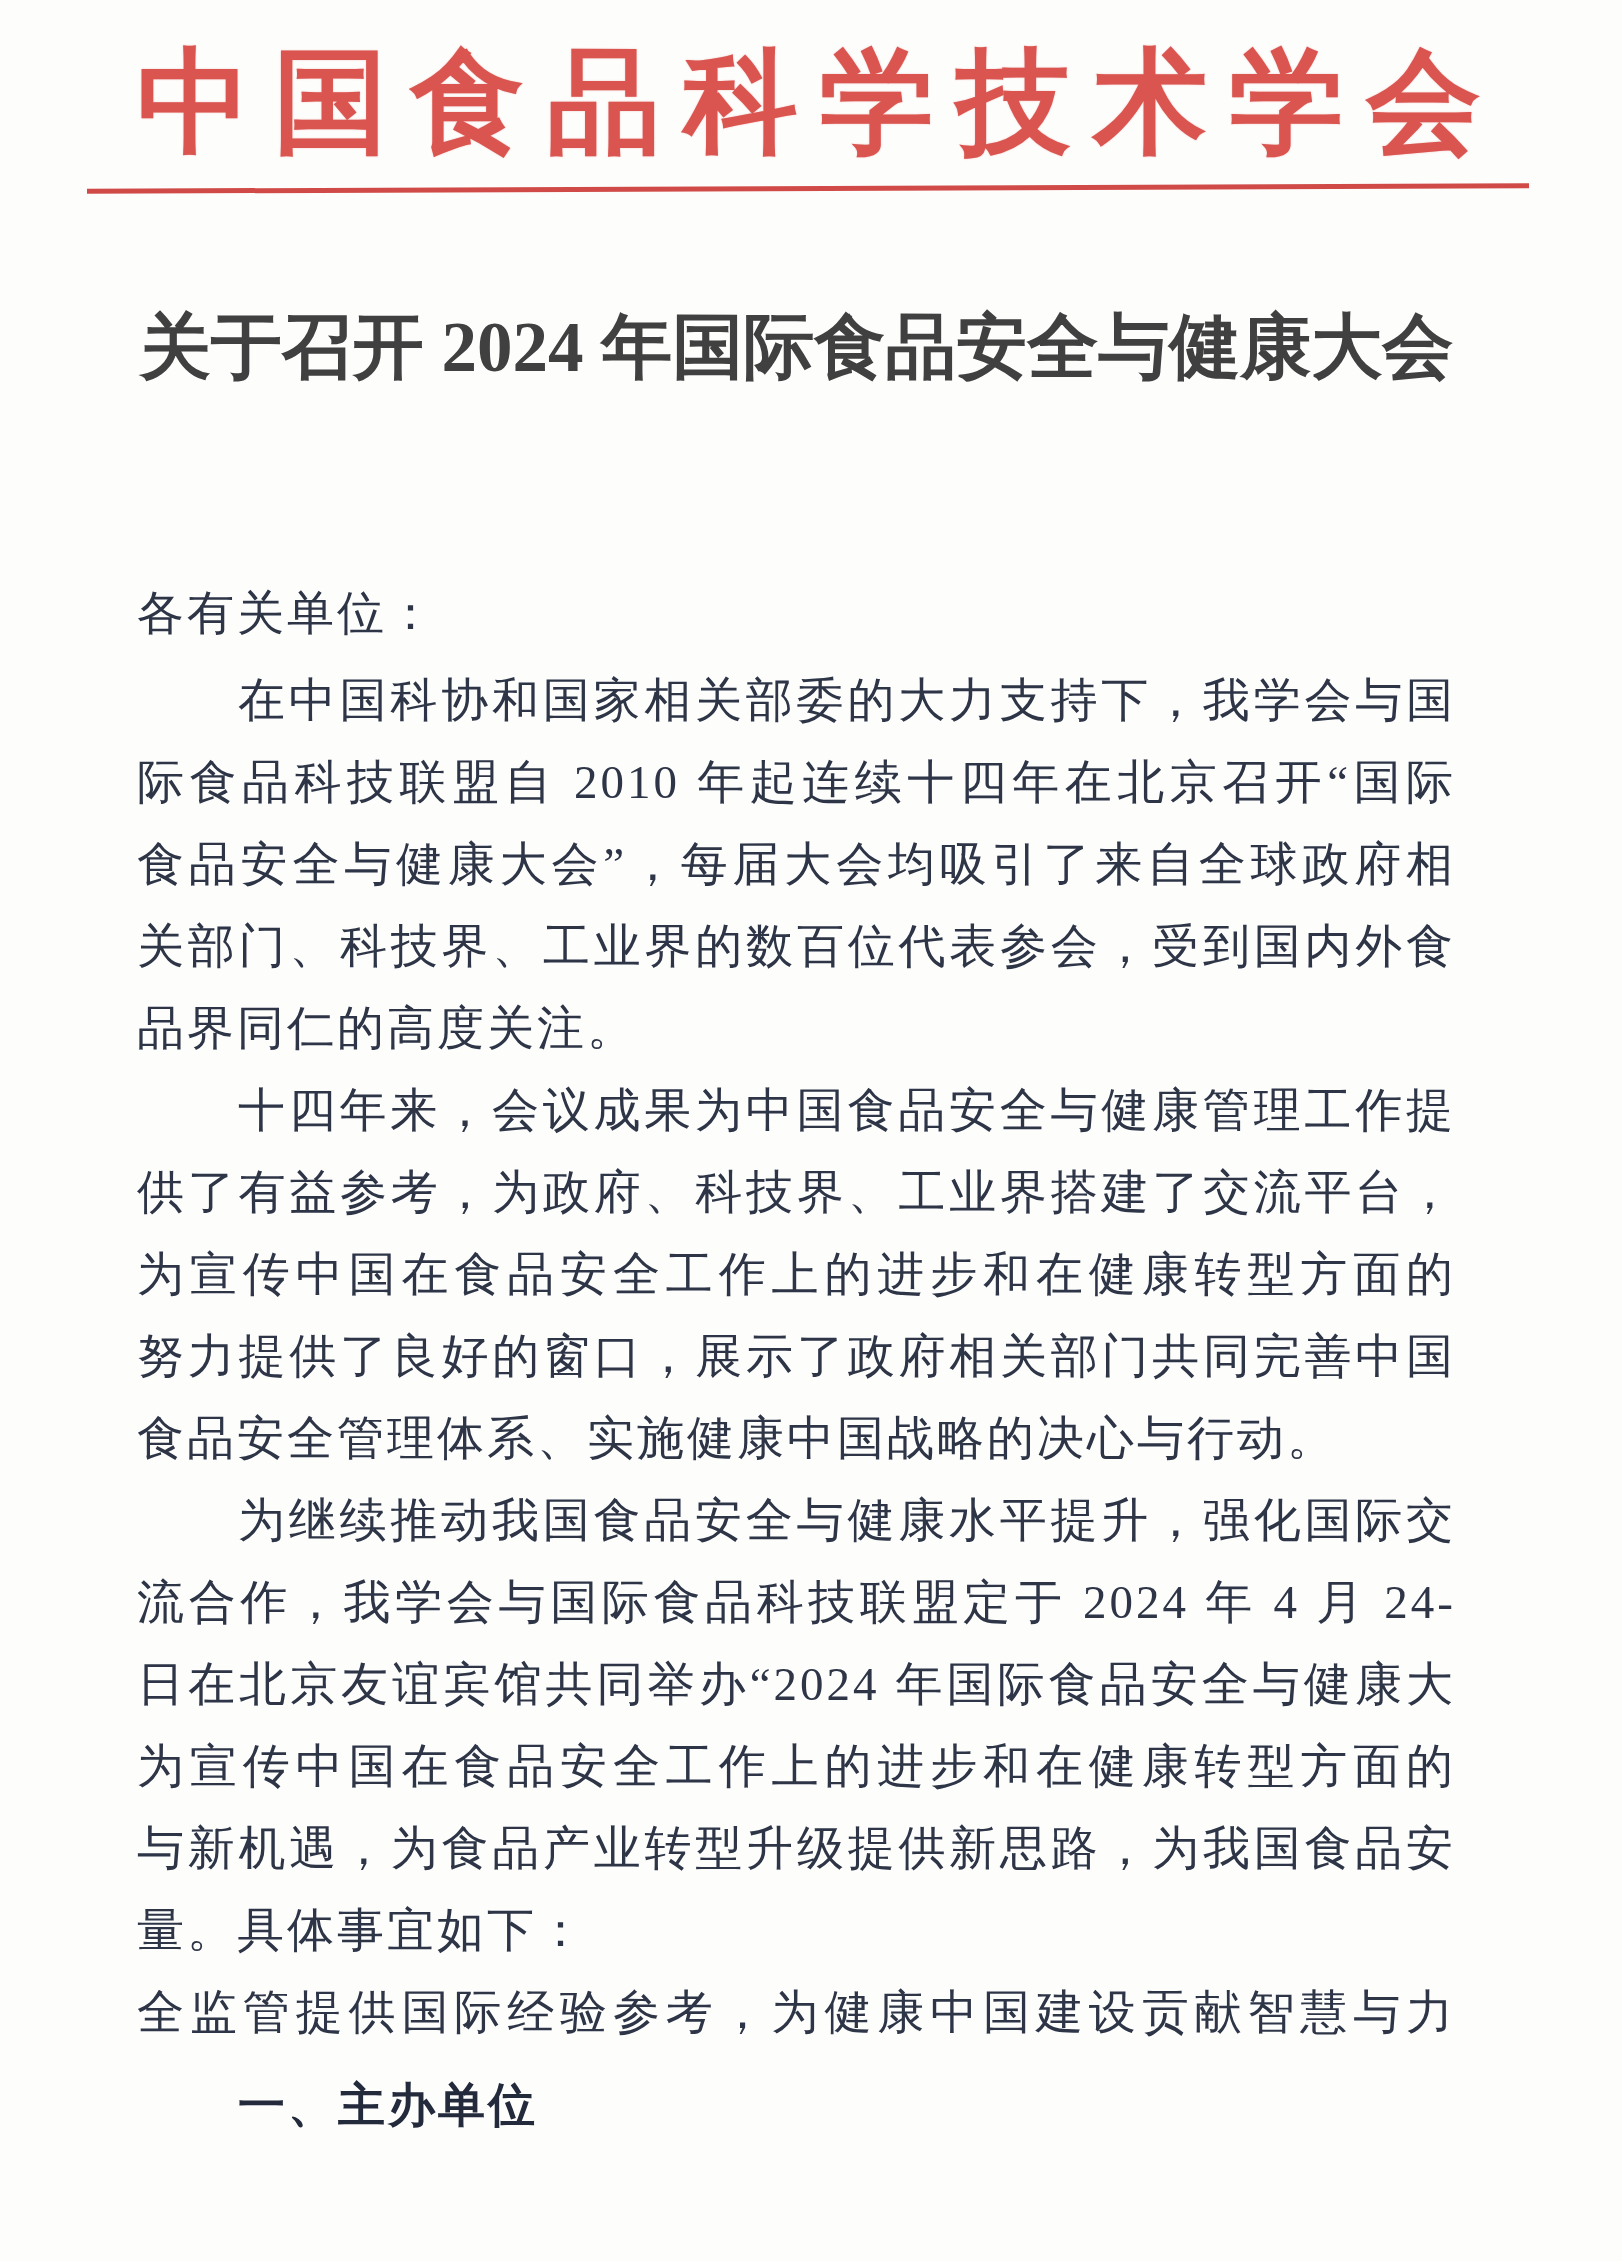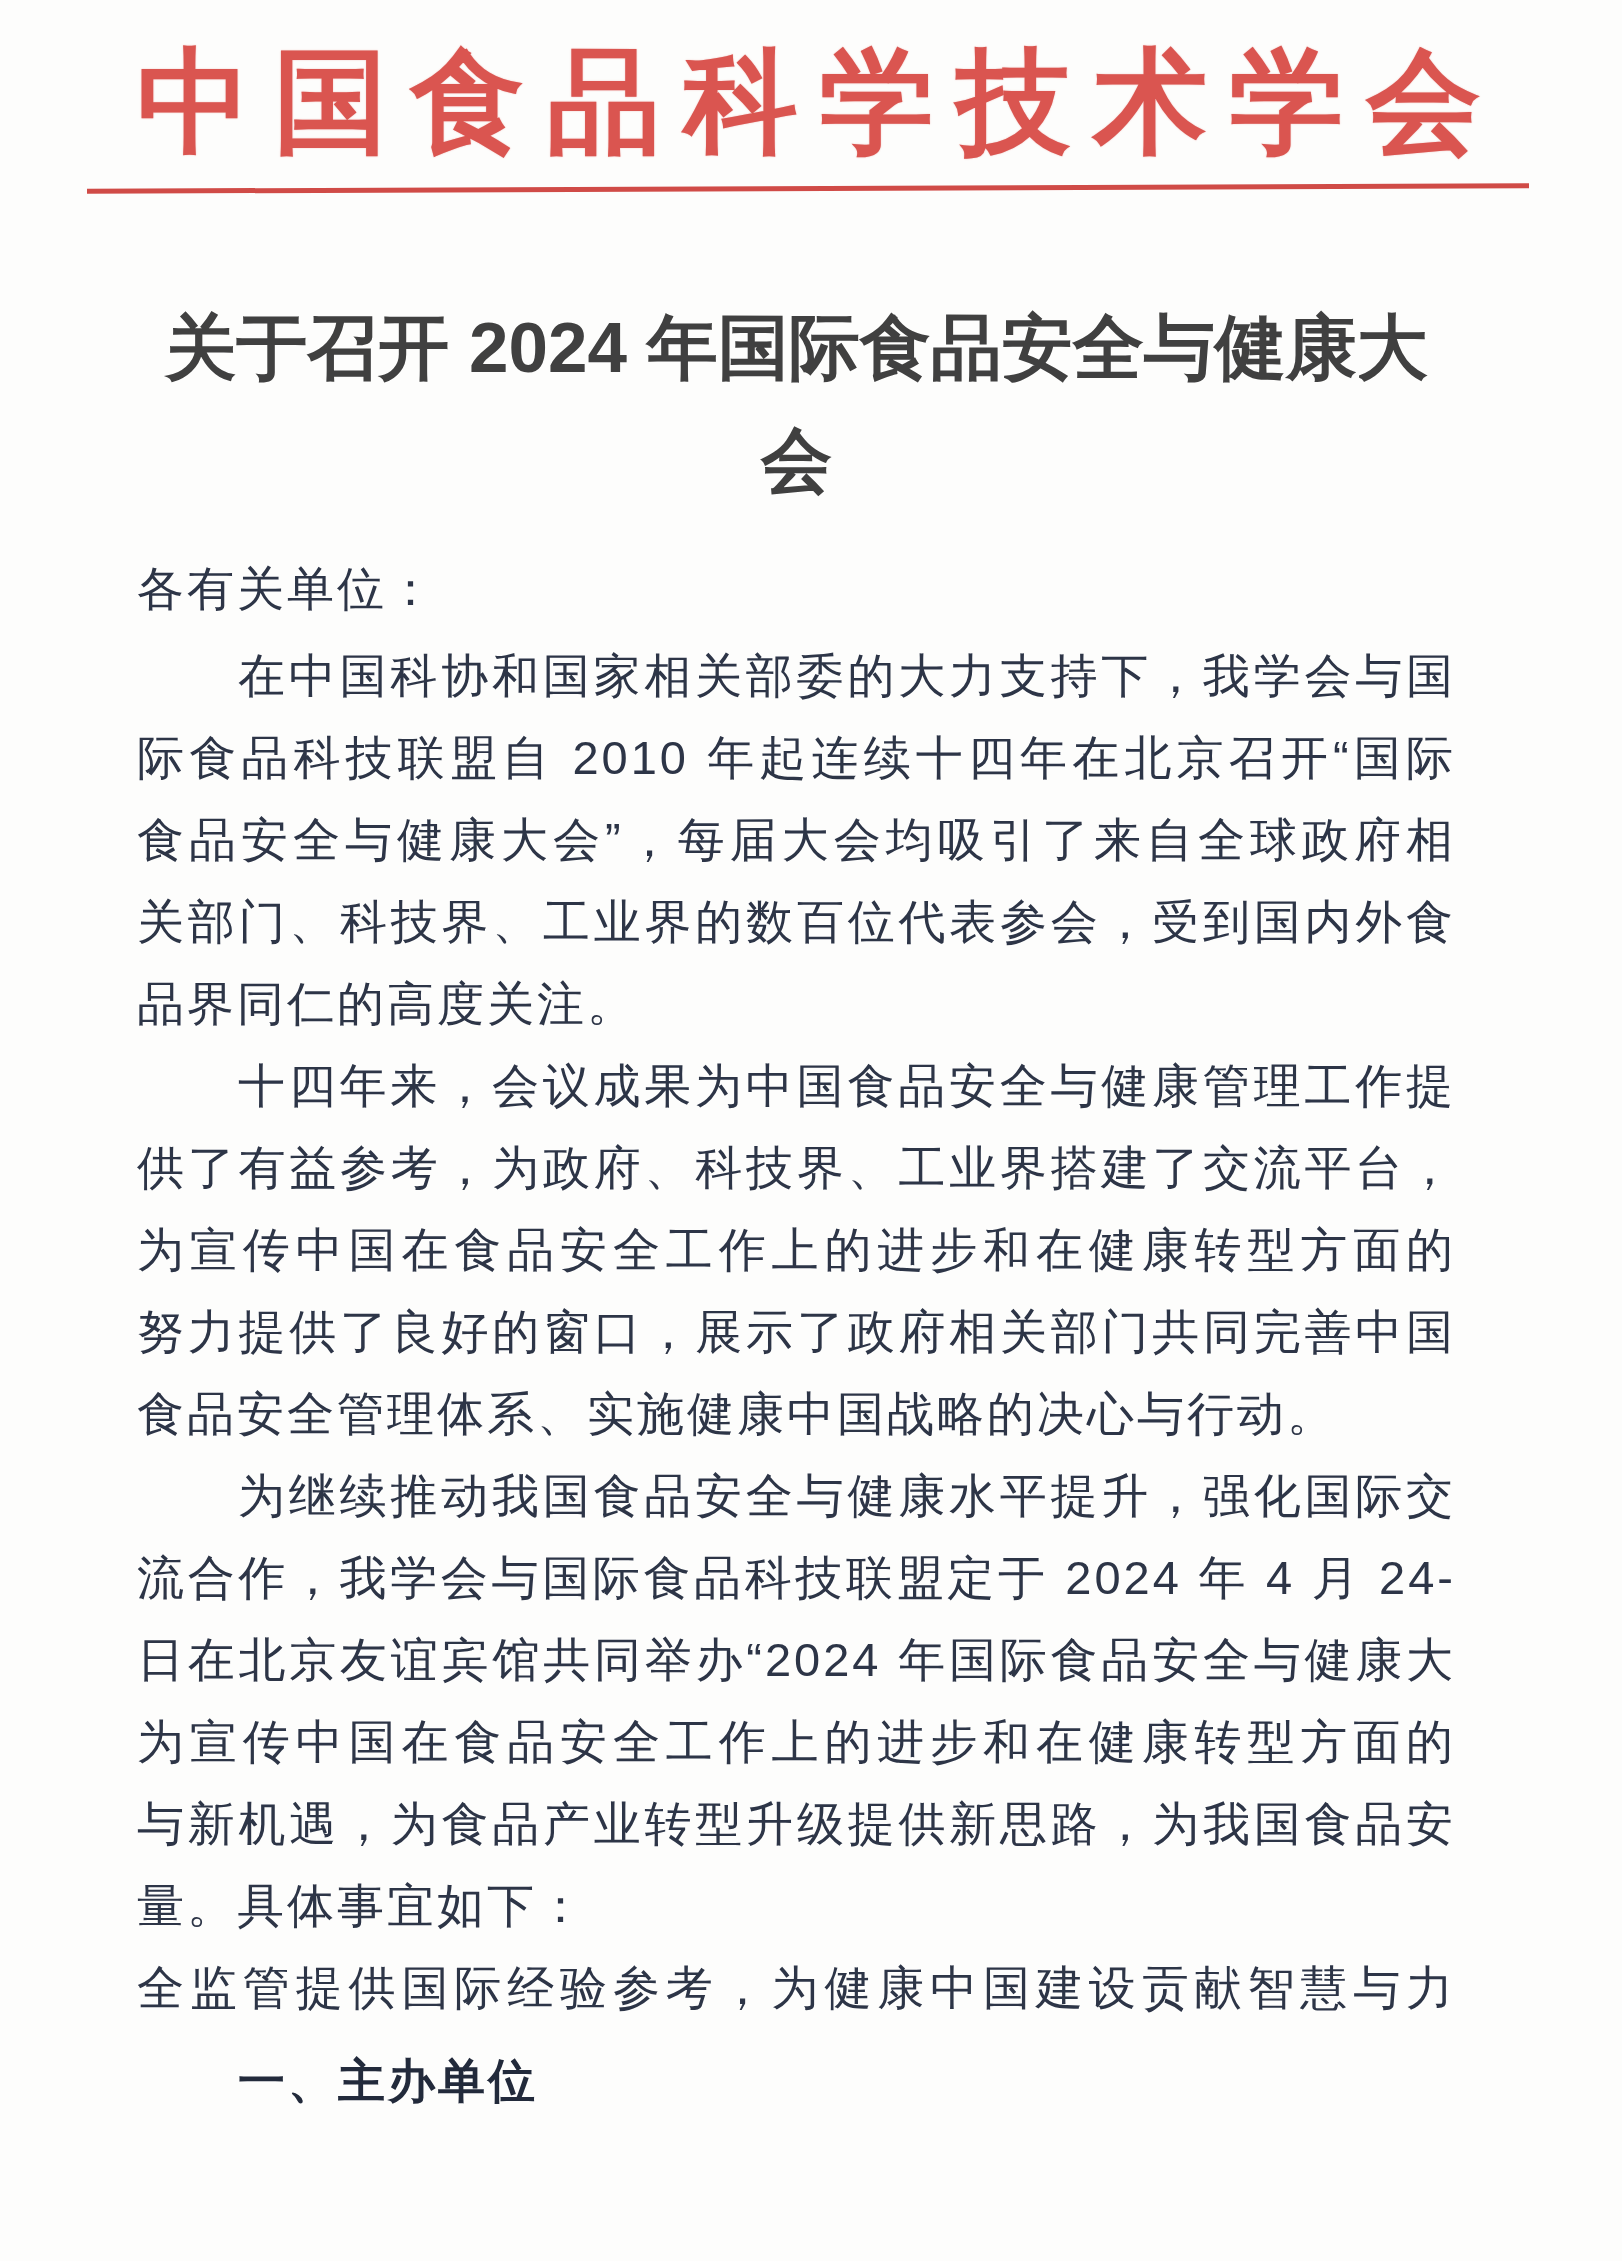--- a/index.html
+++ b/index.html
@@ -6,21 +6,21 @@
     margin: 0;
     padding: 0;
     background: #ffffff;
   }
   .page {
     position: relative;
     width: 1622px;
     height: 2261px;
     background: #fdfdfc;
     overflow: hidden;
-    font-family: Liberation Sans, sans-serif;
+    font-family: Liberation Serif, serif;
   }
   
   .letterhead {
     position: absolute;
     top: 25.6px;
     left: 137px;
     width: 1319px;
     text-align: center;
     font-size: 114px;
     font-weight: 700;
@@ -46,21 +46,21 @@
     width: 1319px;
     text-align: center;
     font-size: 71px;
     font-weight: 700;
     line-height: 113px;
     color: #404040;
   }
   
   .content {
     position: absolute;
-    top: 548px;
+    top: 572px;
     left: 137px;
     width: 1319px;
     font-size: 47px;
     color: #2d3547;
     letter-spacing: 3px;
   }
   .salutation {
     height: 82px;
     line-height: 82px;
     margin-bottom: 5.3px;

